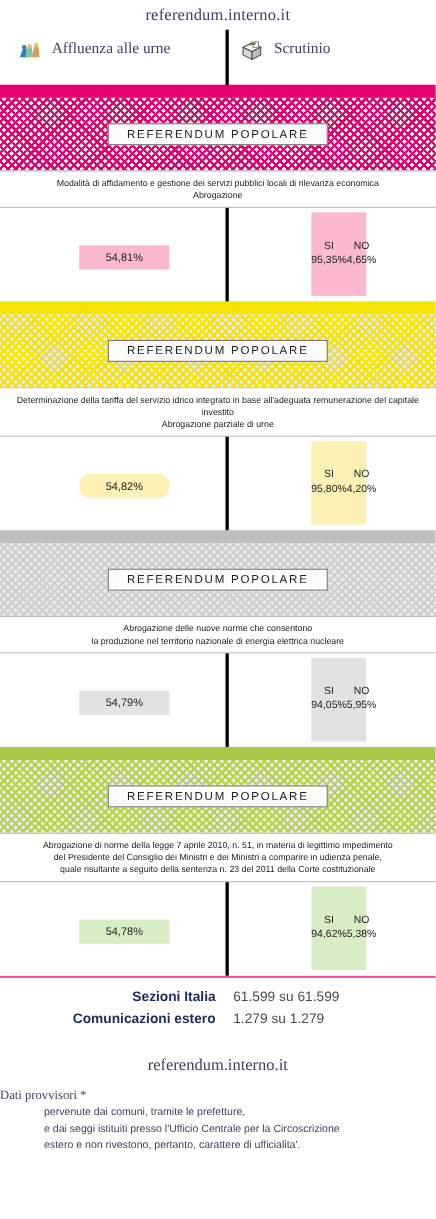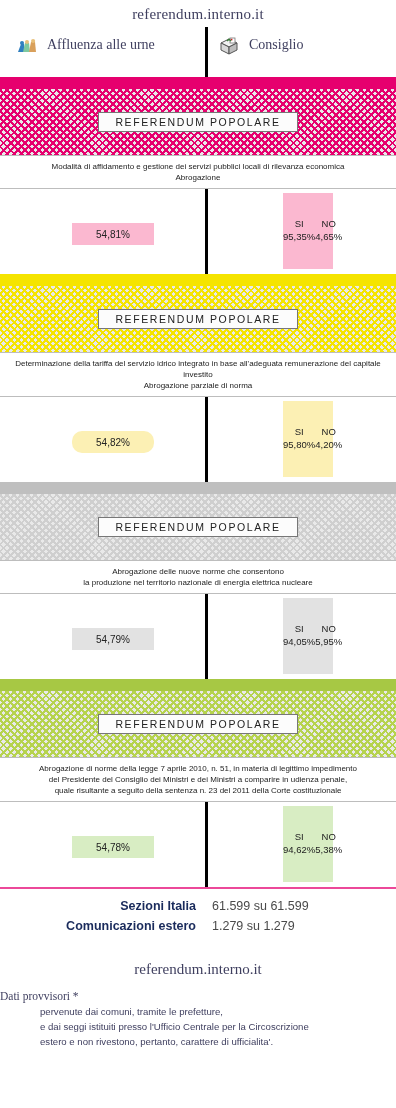--- a/index.html
+++ b/index.html
@@ -191,21 +191,21 @@
         <span>
           <svg class="icon-box" width="22" height="20" viewBox="0 0 22 20">
             <path d="M3 8 L11 4 L19 8 L11 12 Z" fill="#f2f2f2" stroke="#555" stroke-width="1"></path>
             <path d="M3 8 L3 15 L11 19 L11 12 Z" fill="#d8d8d8" stroke="#555" stroke-width="1"></path>
             <path d="M11 12 L19 8 L19 15 L11 19 Z" fill="#bdbdbd" stroke="#555" stroke-width="1"></path>
             <rect x="12" y="3" width="5" height="5" fill="#ffffff" stroke="#777" stroke-width=".8"></rect>
             <rect x="12.8" y="3.8" width="1.6" height="1.6" fill="#c22"></rect>
             <path d="M9 6 L11 4.2 L13 6" fill="none" stroke="#3a7d3a" stroke-width="1.3"></path>
           </svg>
         </span>
-        <span class="navlabel">Consiglio</span>
+        <span class="navlabel">Scrutinio</span>
       </div>
     </div>
   </div>
 
   <div class="blocks" id="blocks-root">
       <div class="block">
         <div class="topbar" style="background: rgb(230, 0, 110);"></div>
         <div class="hatch" style="background: repeating-linear-gradient(45deg, rgb(230, 0, 110) 0px, rgb(230, 0, 110) 2px, rgba(255, 255, 255, 0) 2px, rgba(255, 255, 255, 0) 5px), repeating-linear-gradient(-45deg, rgb(230, 0, 110) 0px, rgb(230, 0, 110) 2px, rgba(255, 255, 255, 0) 2px, rgba(255, 255, 255, 0) 5px), linear-gradient(rgb(233, 233, 233), rgb(233, 233, 233));">
           <div class="rp-label">REFERENDUM POPOLARE</div>
         </div>
@@ -228,21 +228,21 @@
           </div>
         </div>
       </div>
       <div class="block">
         <div class="topbar" style="background: rgb(245, 228, 0);"></div>
         <div class="hatch" style="background: repeating-linear-gradient(45deg, rgb(245, 228, 0) 0px, rgb(245, 228, 0) 2px, rgba(255, 255, 255, 0) 2px, rgba(255, 255, 255, 0) 5px), repeating-linear-gradient(-45deg, rgb(245, 228, 0) 0px, rgb(245, 228, 0) 2px, rgba(255, 255, 255, 0) 2px, rgba(255, 255, 255, 0) 5px), linear-gradient(rgb(233, 233, 233), rgb(233, 233, 233));">
           <div class="rp-label">REFERENDUM POPOLARE</div>
         </div>
         <div class="desc">
           <div>Determinazione della tariffa del servizio idrico integrato in base all'adeguata remunerazione del capitale investito</div>
-          <div>Abrogazione parziale di norma</div>
+          <div>Abrogazione parziale di urne</div>
         </div>
         <div class="results">
           <div class="vline"></div>
           <div class="aff-box" style="background: rgb(252, 240, 180); border-radius: 10px;">54,82%</div>
           <div class="sn-box" style="background: rgb(252, 240, 180);">
             <div class="sn-part">
               <div>SI</div>
               <div>95,80%</div>
             </div>
             <div class="sn-part">

